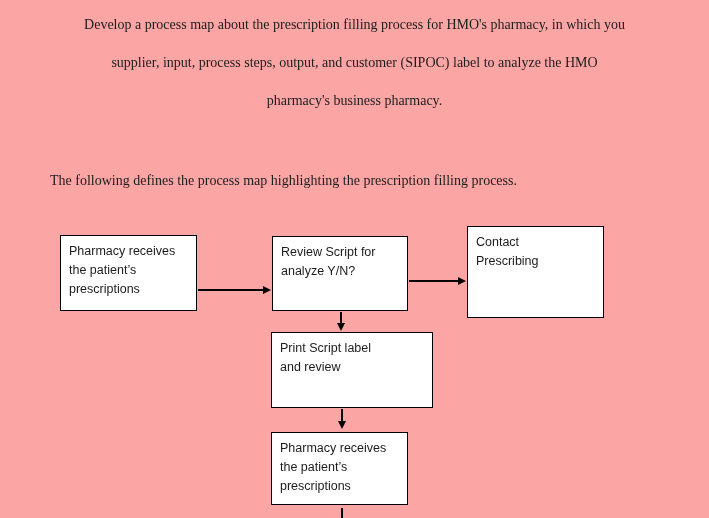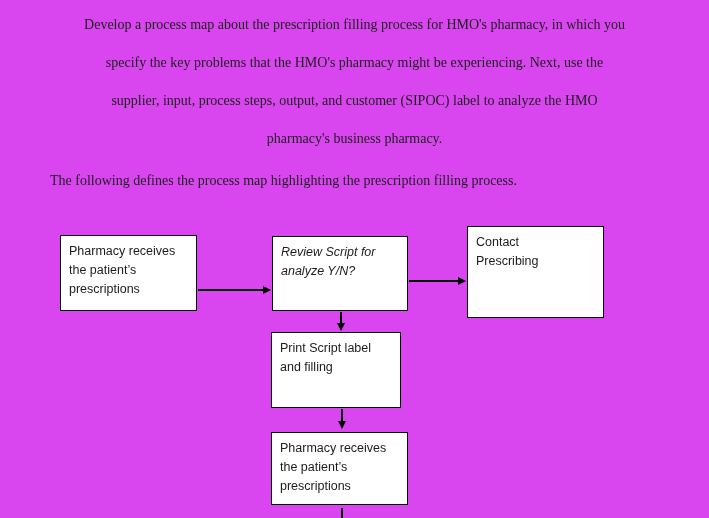--- a/index.html
+++ b/index.html
@@ -1,20 +1,20 @@
 <!DOCTYPE html>
 <html><head>
 <meta charset="utf-8">
 <style>
   html, body { margin: 0; padding: 0; background: #ffffff; }
   .page {
     position: relative;
     width: 709px;
     height: 518px;
-    background: #d946ef;
+    background: #fca5a5;
     overflow: hidden;
     font-family: "Liberation Serif", serif;
     color: #1c1c1c;
   }
   .instructions {
     position: absolute;
     top: 6px;
     left: 40px;
     right: 40px;
     text-align: center;
@@ -55,46 +55,45 @@
     border-right: 4px solid transparent;
   }
 </style>
 </head>
 <body>
 
 <div class="page">
 
   <div class="instructions">
     <div>Develop a process map about the prescription filling process for HMO's pharmacy, in which you</div>
-    <div>specify the key problems that the HMO's pharmacy might be experiencing. Next, use the</div>
     <div>supplier, input, process steps, output, and customer (SIPOC) label to analyze the HMO</div>
     <div>pharmacy's business pharmacy.</div>
   </div>
 
   <div class="caption">The following defines the process map highlighting the prescription filling process.</div>
 
   <div class="fbox" style="left:60px; top:235px; width:137px; height:76px;">
     <div>Pharmacy receives</div>
     <div>the patient’s</div>
     <div>prescriptions</div>
   </div>
 
-  <div class="fbox" style="left:272px; top:236px; width:136px; height:75px;font-style:italic;">
+  <div class="fbox" style="left:272px; top:236px; width:136px; height:75px;">
     <div>Review Script for</div>
     <div>analyze Y/N?</div>
   </div>
 
   <div class="fbox" style="left:467px; top:226px; width:137px; height:92px;">
     <div>Contact</div>
     <div>Prescribing</div>
   </div>
 
-  <div class="fbox" style="left:271px; top:332px; width:130px; height:76px;">
+  <div class="fbox" style="left:271px; top:332px; width:162px; height:76px;">
     <div>Print Script label</div>
-    <div>and filling</div>
+    <div>and review</div>
   </div>
 
   <div class="fbox" style="left:271px; top:432px; width:137px; height:73px;">
     <div>Pharmacy receives</div>
     <div>the patient’s</div>
     <div>prescriptions</div>
   </div>
 
   <div class="hline" style="left:198px; top:289px; width:66px;"></div>
   <div class="head-r" style="left:263px; top:286px;"></div>

